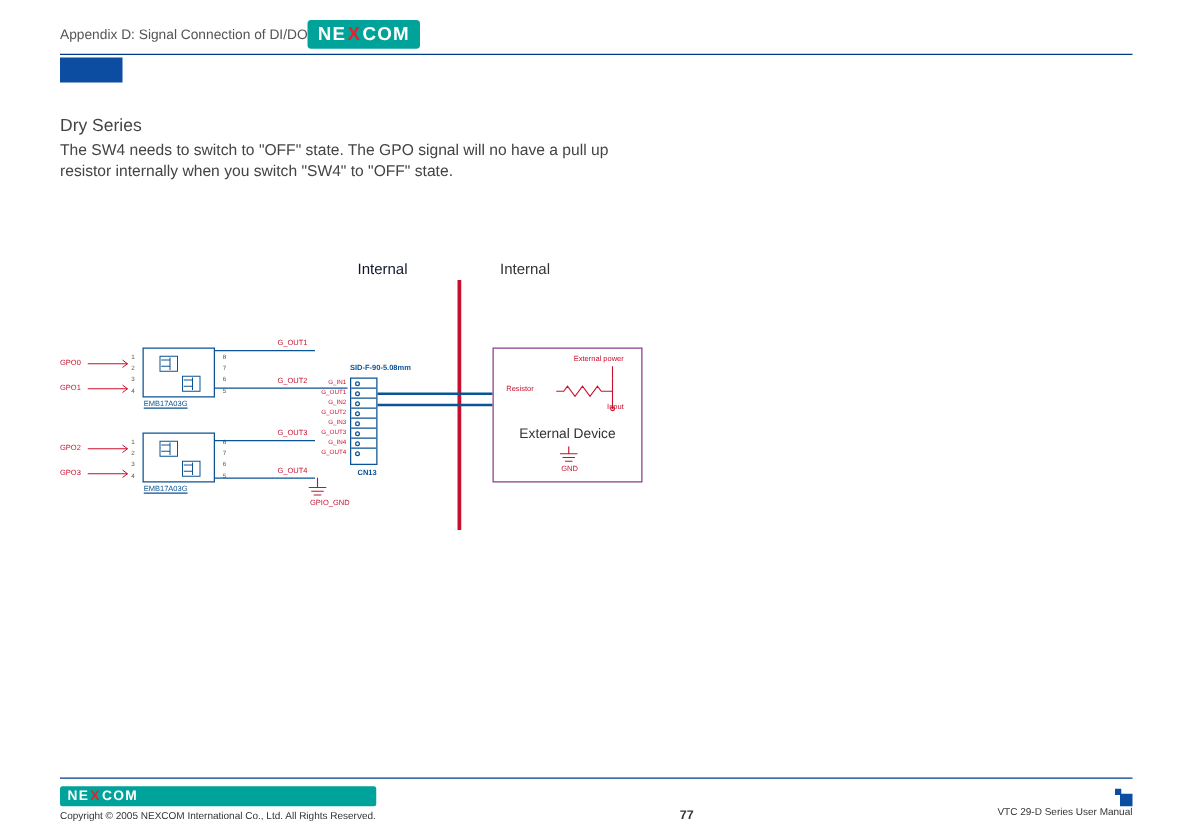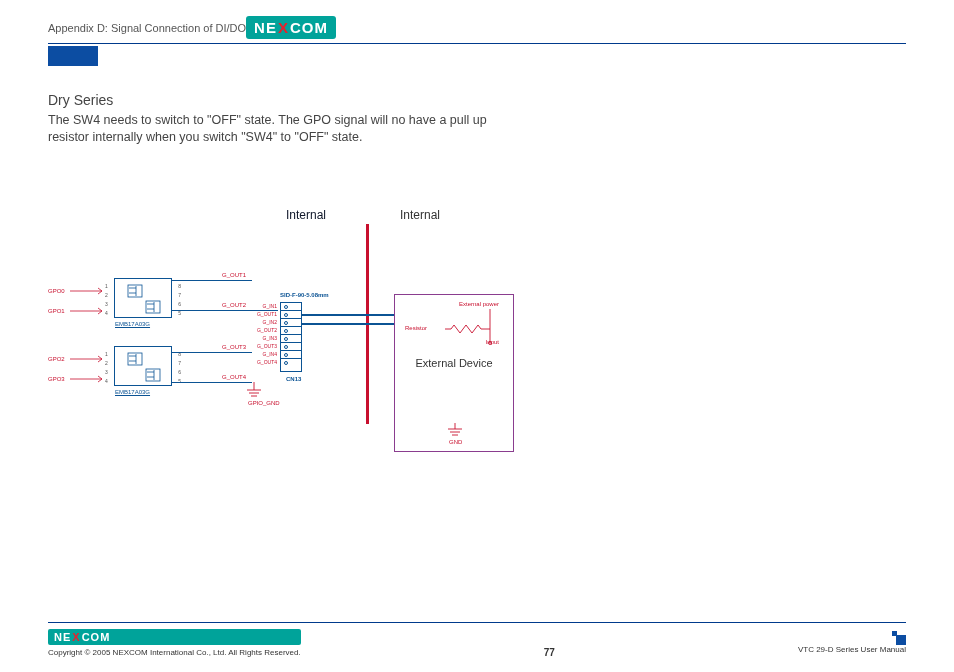--- a/index.html
+++ b/index.html
@@ -93,21 +93,21 @@
     border:1px solid #0b5394;
   }
   .conn-pin { height:8px; border-bottom:1px solid #0b5394; position:relative;}
   .conn-pin:last-child { border-bottom:none; }
   .conn-dot { position:absolute; left:3px; top:2px; width:4px; height:4px; border:1px solid #0b5394; border-radius:50%; }
   .conn-pin-label { position:absolute; right:24px; top:0px; font-size:5px; color:#c8102e; white-space:nowrap;}
   .conn-title { position:absolute; left:232px; top:82px; font-size:6px; font-weight:bold; color:#0b5394; }
   .conn-bottom { position:absolute; left:238px; top:166px; font-size:6px; font-weight:bold; color:#0b5394; }
 
   .ext-box {
-    position:absolute; left:346px; top:84px; width:120px; height:158px;
+    position:absolute; left:346px; top:68px; width:120px; height:108px;
     border:1.5px solid #8a3d8f;
   }
   .ext-power { position:absolute; top:6px; right:14px; font-size:6px; color:#c8102e; }
   .ext-resistor { position:absolute; top:30px; left:10px; font-size:6px; color:#c8102e; }
   .ext-input { position:absolute; top:44px; right:14px; font-size:6px; color:#c8102e; }
   .ext-device { position:absolute; top:62px; left:0; right:0; text-align:center; font-size:11px; color:#333;}
   .ext-gnd { position:absolute; bottom:6px; left:54px; font-size:6px; color:#c8102e; }
 
   .wire { position:absolute; background:#0b5394; height:1px; }
   .wire.thick { height:2px; }

